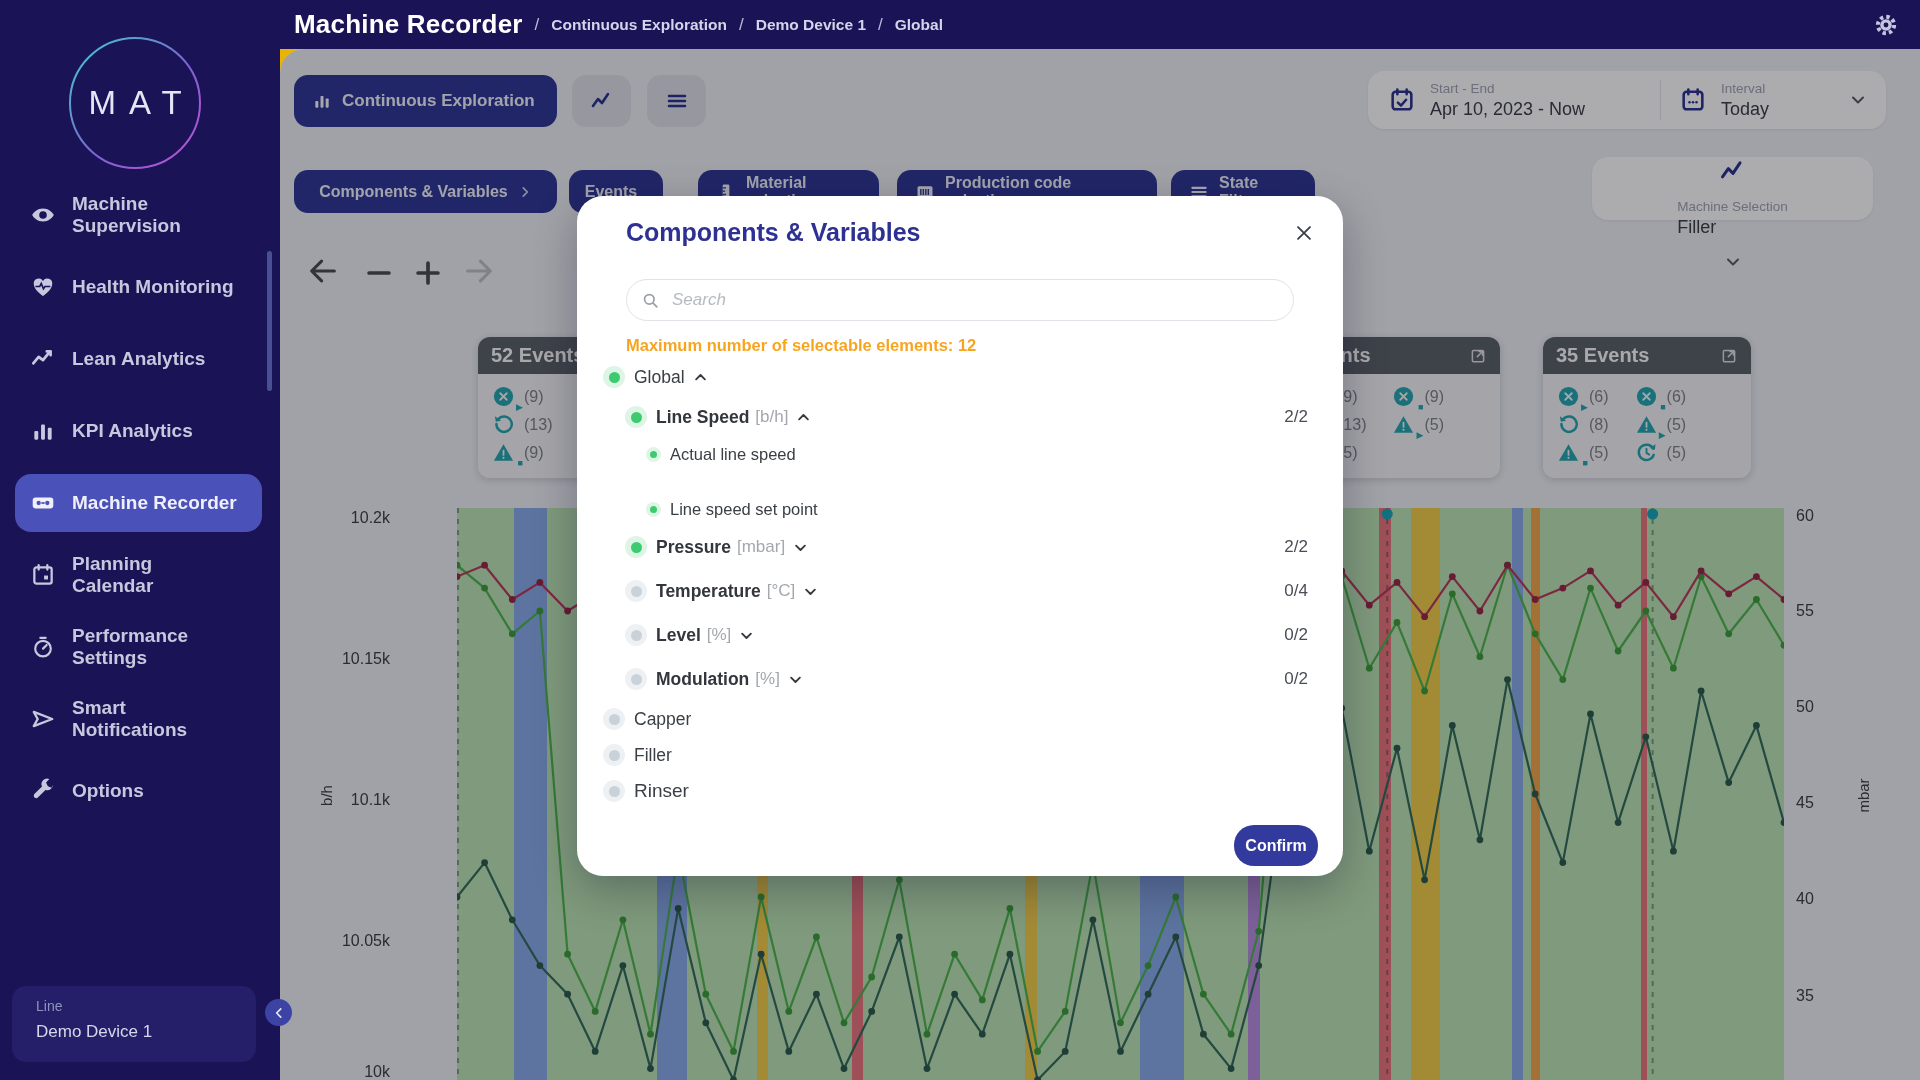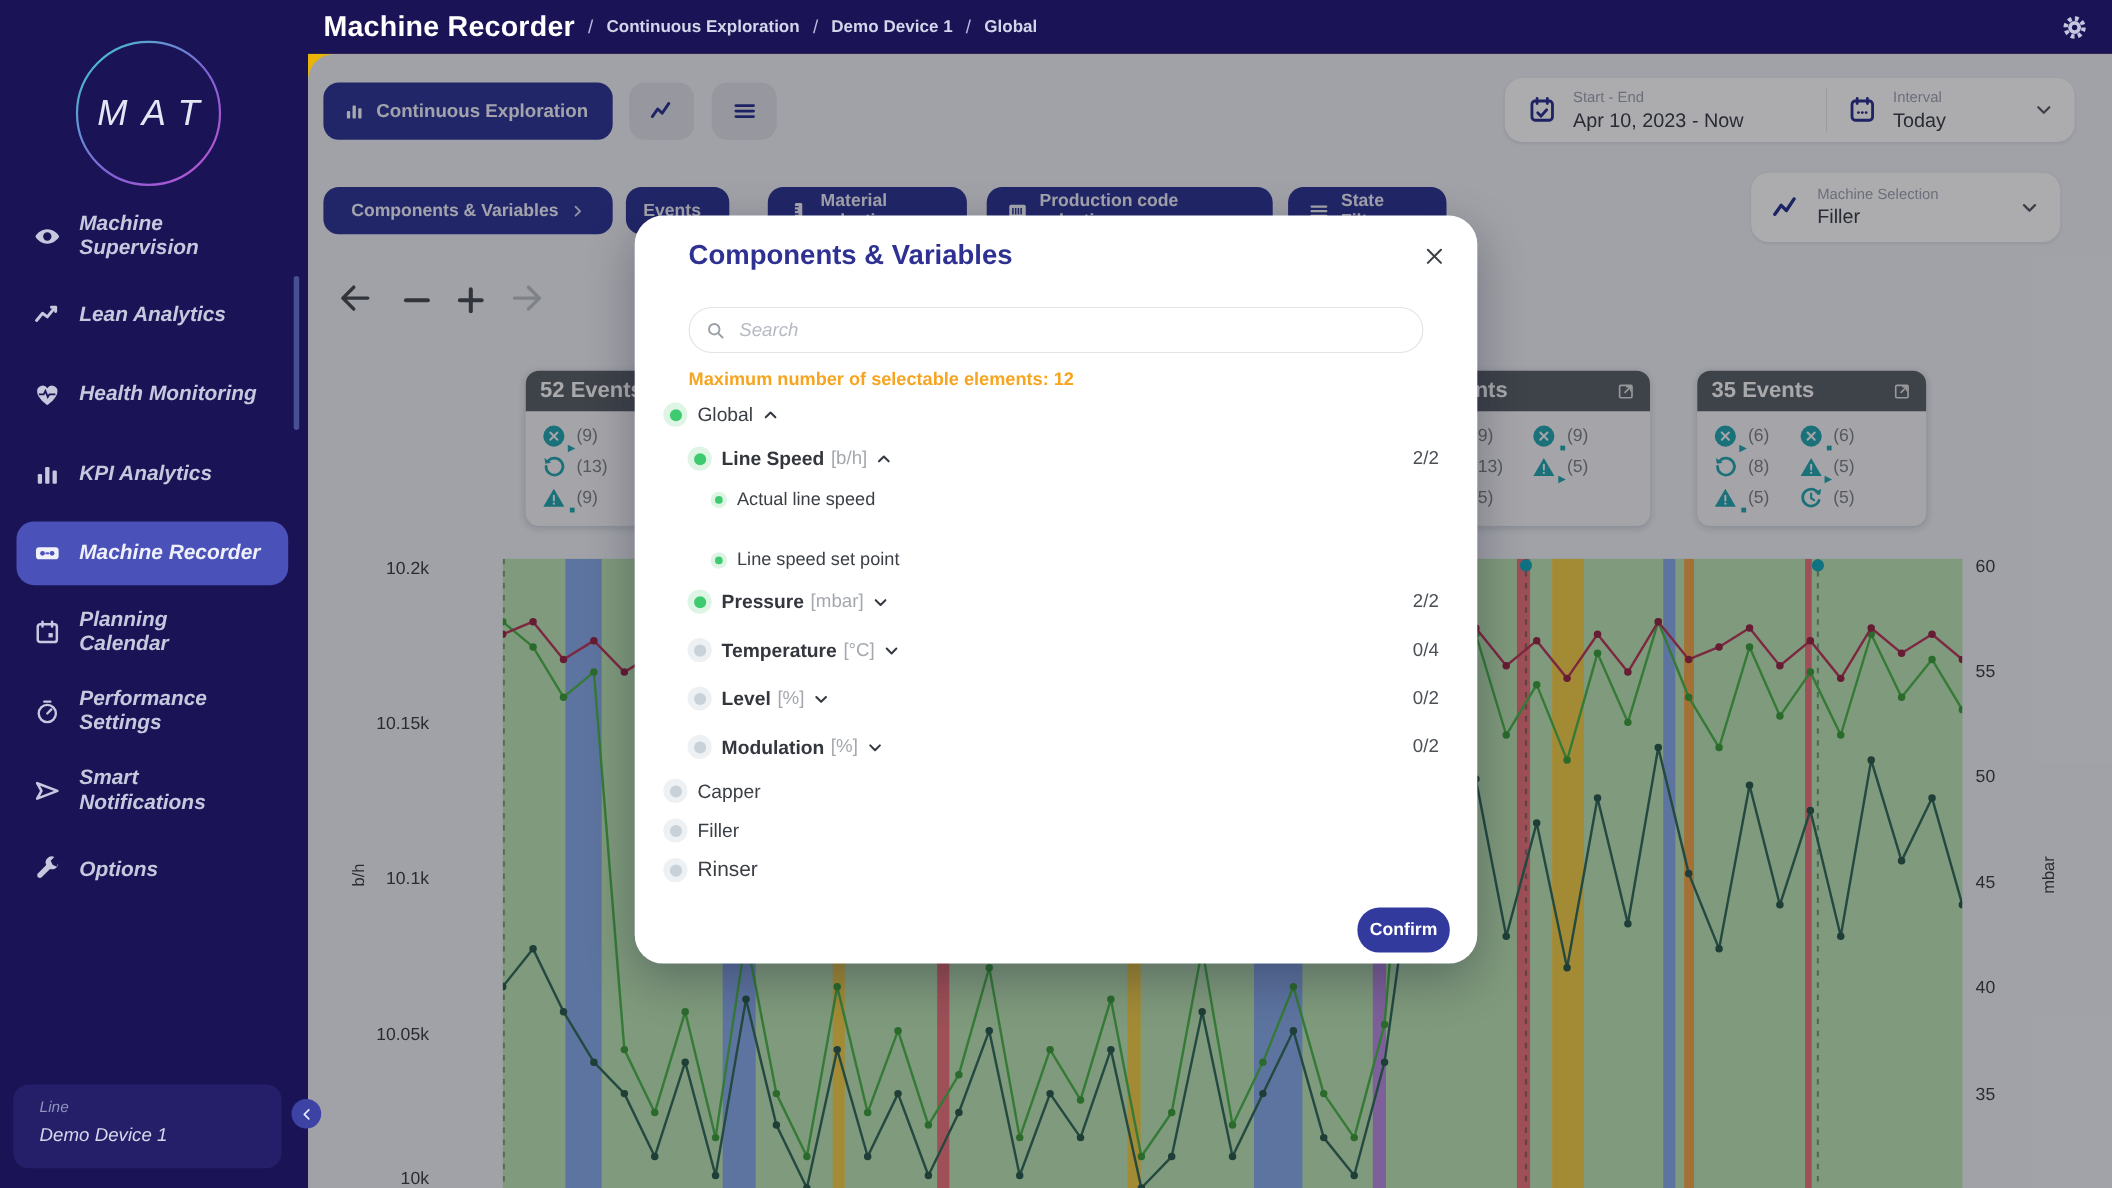--- a/index.html
+++ b/index.html
@@ -7,21 +7,21 @@
   .app{position:relative;width:1920px;height:1080px;background:#eab308;overflow:hidden;}
   
   .topbar{position:absolute;left:0;top:0;width:1920px;height:49px;background:#1a1457;z-index:5;}
   .topbar-inner{position:absolute;left:294px;top:0;height:49px;display:flex;align-items:center;gap:10px;}
   .page-title{color:#fff;font-size:26px;font-weight:700;letter-spacing:.2px;}
   .crumb-sep{color:#b9bcdc;font-size:17px;font-weight:300;margin:0 2px;}
   .crumb{color:#d3d5ea;font-size:15.5px;font-weight:600;}
   .gear{position:absolute;right:20px;top:11px;width:28px;height:28px;color:#c3c6de;}
   .gear svg{width:100%;height:100%;}
   
-  .sidebar{position:absolute;left:0;top:0;width:280px;height:1080px;background:#1a1457;z-index:55;font-style:italic;}
+  .sidebar{position:absolute;left:0;top:0;width:280px;height:1080px;background:#1a1457;z-index:55;}
   .logo-wrap{position:absolute;left:68px;top:36px;width:134px;height:134px;}
   .logo-txt{position:absolute;left:0;top:0;width:134px;height:134px;display:flex;align-items:center;justify-content:center;color:#e4e6f4;font-size:33px;letter-spacing:13px;padding-left:13px;font-weight:400;}
   nav{position:absolute;left:0;top:179px;width:280px;}
   .nav-item{position:relative;height:72px;display:flex;align-items:center;cursor:pointer;}
   .nav-item .ic{width:26px;height:26px;margin-left:30px;color:#c6c8dd;flex:none;}
   .nav-item .ic svg{width:100%;height:100%;}
   .nav-item .lb{margin-left:16px;width:165px;color:#c6c8dd;font-size:19px;font-weight:700;line-height:1.18;}
   .nav-item.active::before{content:"";position:absolute;left:15px;right:18px;top:7px;bottom:7px;background:#4a51b8;border-radius:16px;}
   .nav-item.active .ic,.nav-item.active .lb{color:#eff0fa;position:relative;}
   .side-scroll{position:absolute;left:267px;top:251px;width:5px;height:140px;border-radius:3px;background:#494f93;}
@@ -133,31 +133,31 @@
     </div>
     <nav id="nav">
         <div class="nav-item">
           <span class="ic"><svg viewBox="0 0 24 24">
               <path d="M12 6C7 6 3.3 9.4 2 12c1.3 2.6 5 6 10 6s8.7-3.4 10-6c-1.3-2.6-5-6-10-6zm0 9.5A3.5 3.5 0 1 1 12 8.5a3.5 3.5 0 0 1 0 7z" fill="currentColor"></path>
             </svg></span>
           <span class="lb">Machine Supervision</span>
         </div>
         <div class="nav-item">
           <span class="ic"><svg viewBox="0 0 24 24">
+              <path d="M12 20.5s-8.5-5.7-8.5-11.2A4.6 4.6 0 0 1 12 6.4a4.6 4.6 0 0 1 8.5 2.9c0 5.5-8.5 11.2-8.5 11.2z" fill="currentColor"></path>
+              <path d="M5 11.5h4l1.4-2.8 2 5 1.4-2.2h5" stroke="#1a1457" stroke-width="1.5" fill="none"></path>
+            </svg></span>
+          <span class="lb">Health Monitoring</span>
+        </div>
+        <div class="nav-item">
+          <span class="ic"><svg viewBox="0 0 24 24">
               <path d="M3 16l5-6 4 3 6.5-8" stroke="currentColor" stroke-width="2.5" fill="none" stroke-linecap="round" stroke-linejoin="round"></path>
               <path d="M15.5 5h3.5v3.5" stroke="currentColor" stroke-width="2.5" fill="none" stroke-linecap="round" stroke-linejoin="round"></path>
             </svg></span>
           <span class="lb">Lean Analytics</span>
-        </div>
-        <div class="nav-item">
-          <span class="ic"><svg viewBox="0 0 24 24">
-              <path d="M12 20.5s-8.5-5.7-8.5-11.2A4.6 4.6 0 0 1 12 6.4a4.6 4.6 0 0 1 8.5 2.9c0 5.5-8.5 11.2-8.5 11.2z" fill="currentColor"></path>
-              <path d="M5 11.5h4l1.4-2.8 2 5 1.4-2.2h5" stroke="#1a1457" stroke-width="1.5" fill="none"></path>
-            </svg></span>
-          <span class="lb">Health Monitoring</span>
         </div>
         <div class="nav-item">
           <span class="ic"><svg viewBox="0 0 24 24">
               <rect x="4" y="12" width="3.6" height="8" rx="1" fill="currentColor"></rect>
               <rect x="10.2" y="6" width="3.6" height="14" rx="1" fill="currentColor"></rect>
               <rect x="16.4" y="9" width="3.6" height="11" rx="1" fill="currentColor"></rect>
             </svg></span>
           <span class="lb">KPI Analytics</span>
         </div>
         <div class="nav-item active">
@@ -289,21 +289,21 @@
           <span>Production code selection</span>
         </div>
         <div class="pill filter-pill" style="left: 891px; width: 144px;">
           <span class="ic"><svg viewBox="0 0 24 24">
               <path d="M4 7h16M4 12h16M4 17h16" stroke="currentColor" stroke-width="2.5" stroke-linecap="round"></path>
             </svg></span>
           <span>State Filter</span>
         </div>
       </div>
 
-    <div class="sel-card" style="left:1312px;top:108px;width:281px;height:63px;padding:0 18px;gap:14px;">
+    <div class="sel-card" style="left:1312px;top:108px;width:281px;height:63px;padding:0 18px;gap:14px;flex-direction:column;">
       <span class="sel-ic"><svg viewBox="0 0 24 24">
             <path d="M3 17l5-7 4 4 6-9" stroke="currentColor" stroke-width="2.6" fill="none" stroke-linecap="round" stroke-linejoin="round"></path>
           </svg></span>
       <span style="flex:1">
         <div class="sel-lbl">Machine Selection</div>
         <div class="sel-val">Filler</div>
       </span>
       <span class="sel-chev"><svg viewBox="0 0 24 24">
             <path d="M6 9l6 6 6-6" stroke="currentColor" stroke-width="2.4" fill="none" stroke-linecap="round" stroke-linejoin="round"></path>
           </svg></span>

